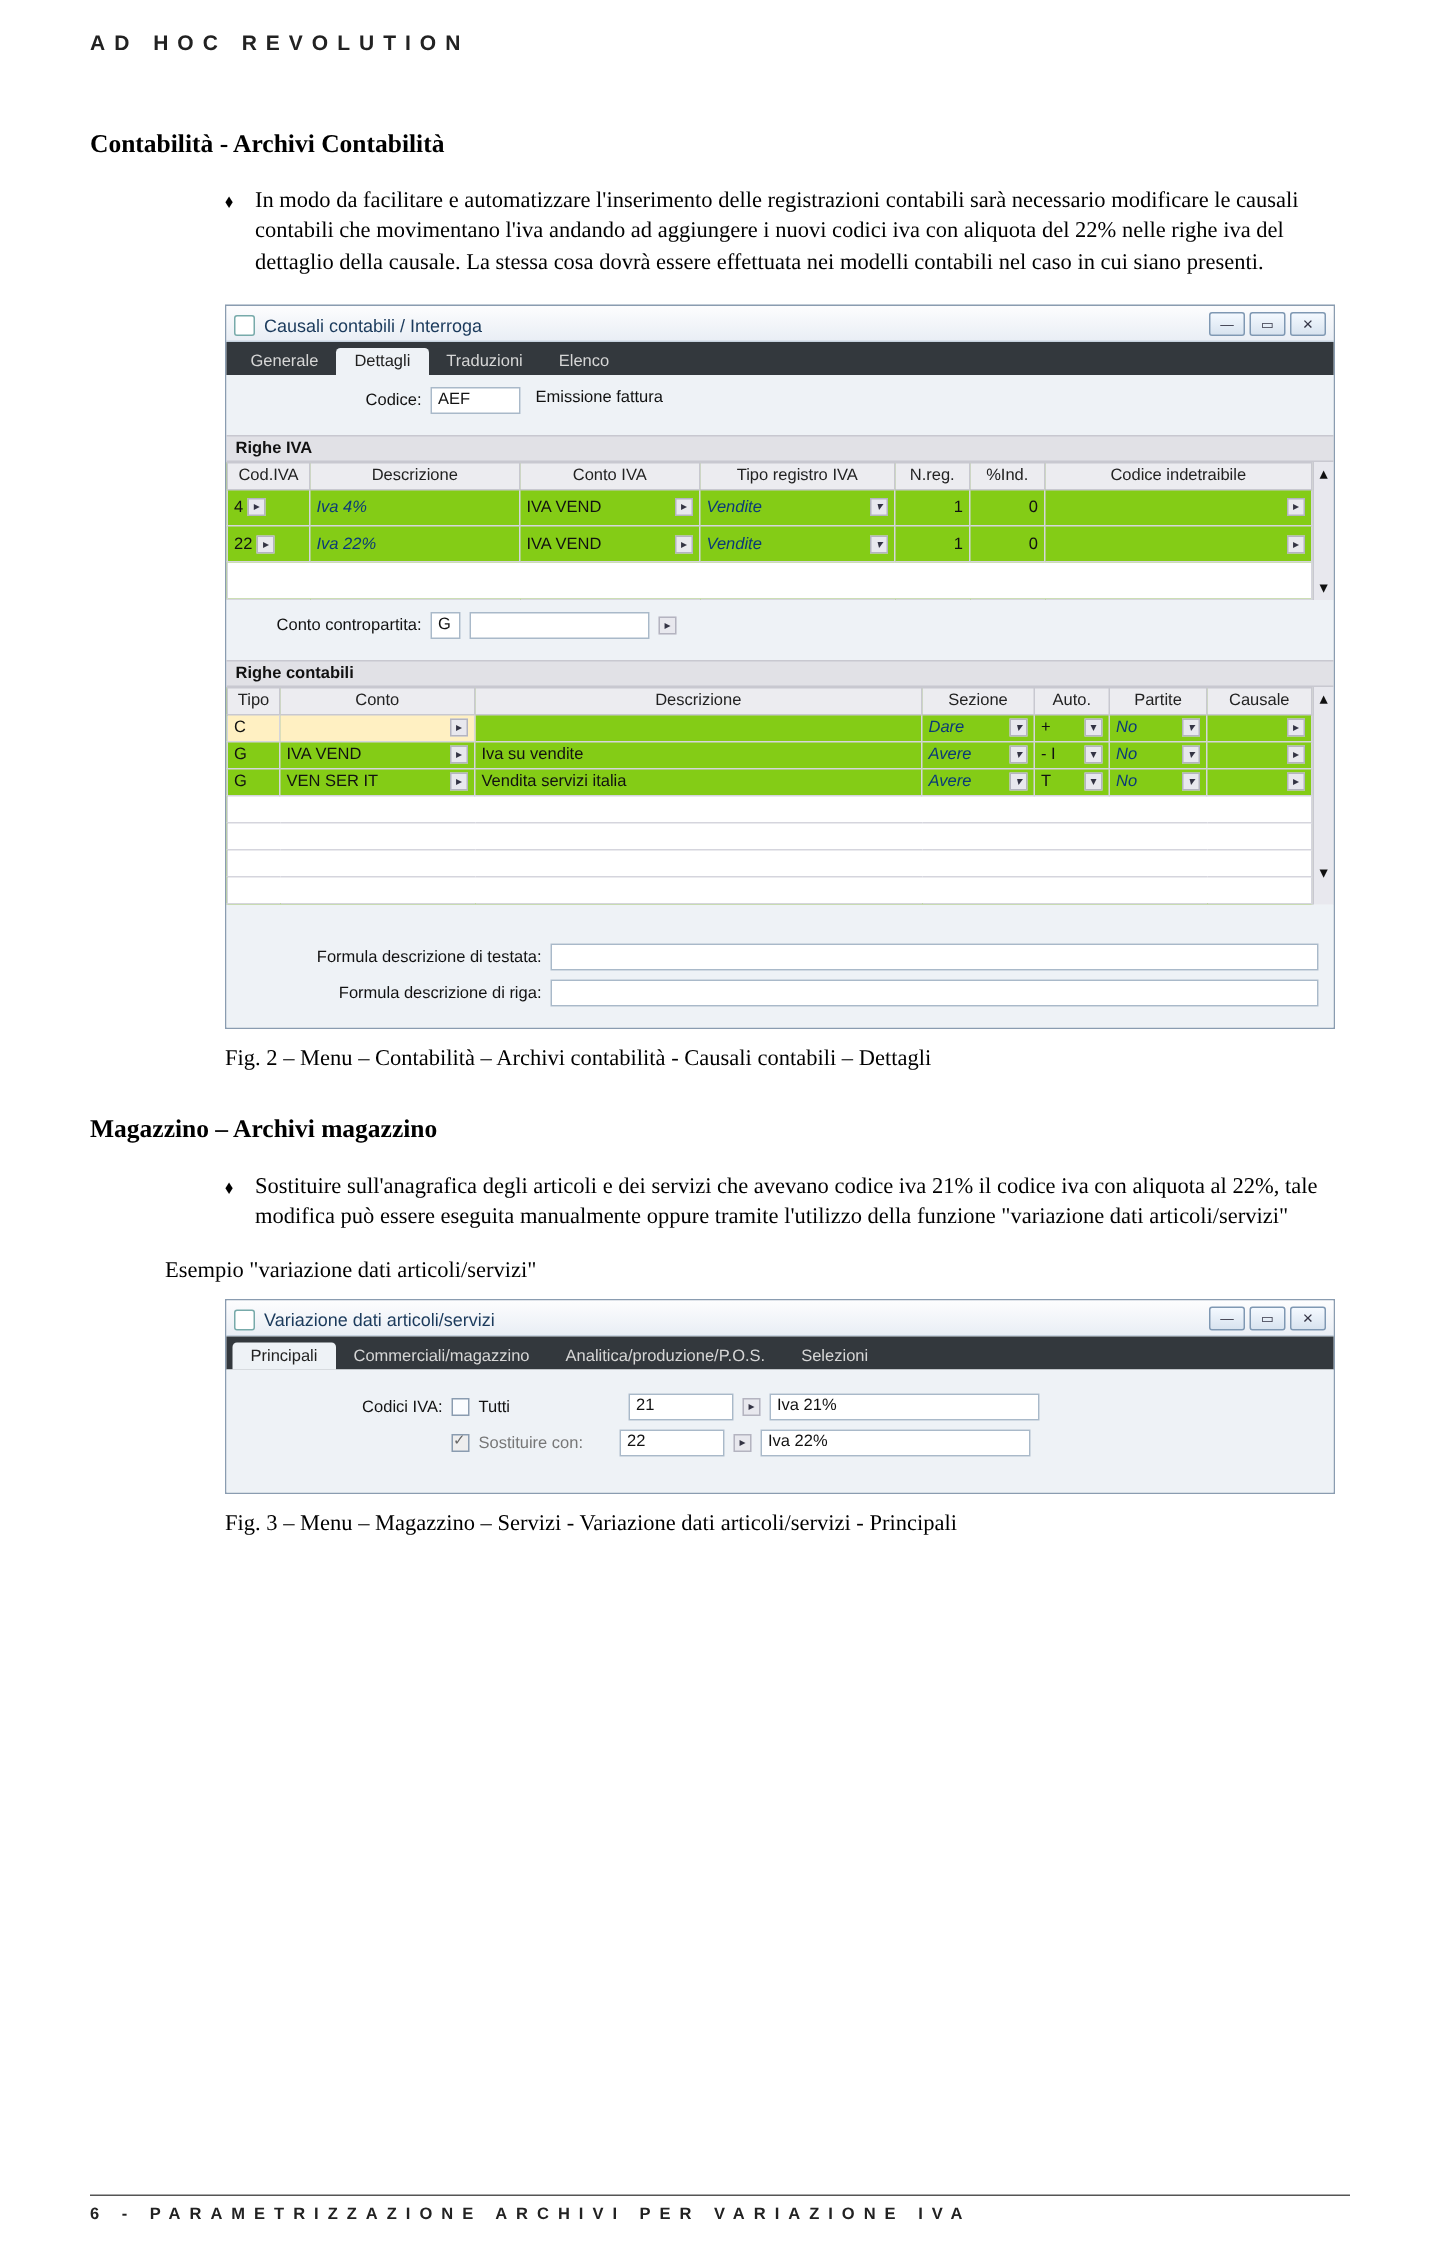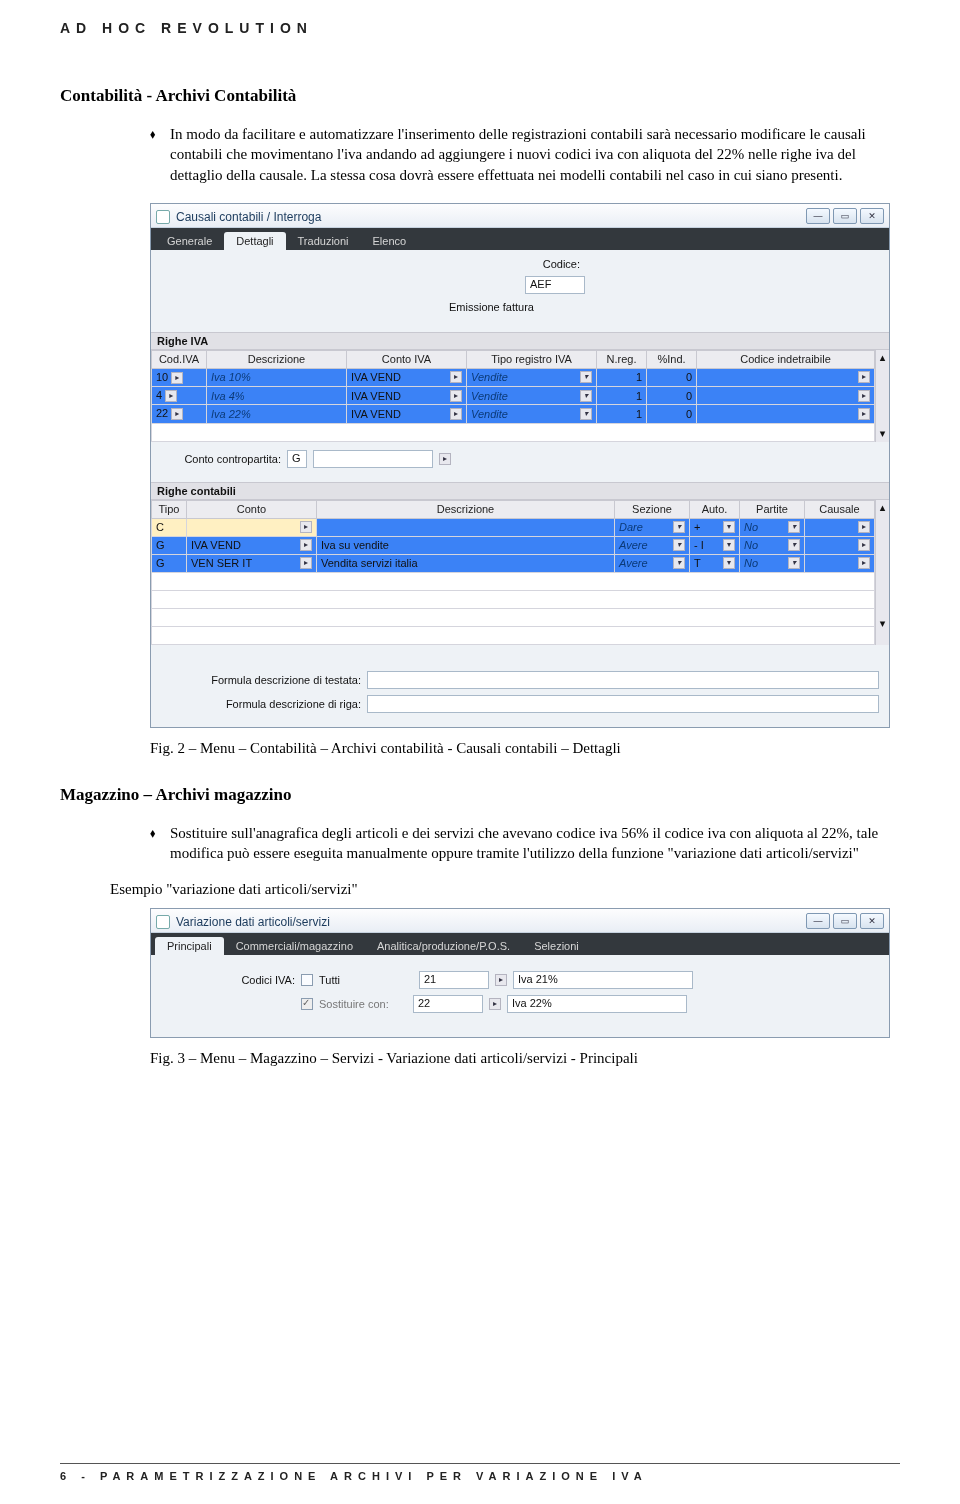--- a/index.html
+++ b/index.html
@@ -110,21 +110,21 @@
     background:#e1e1e6;
     font-weight:bold;
     font-size:11px;
     padding:2px 6px;
     border-top:1px solid #c8c8d0;
     border-bottom:1px solid #c8c8d0;
   }
   table.grid {
     width:100%;
     border-collapse:collapse;
-    background:#3b82f6;
+    background:#84cc16;
     font-size:11px;
   }
   table.grid th {
     background:#ececf0;
     border:1px solid #c8c8d0;
     padding:2px 4px;
     font-weight:normal;
     color:#222;
     text-align:center;
     height:18px;
@@ -186,21 +186,21 @@
       <span class="win-btn">✕</span>
     </div>
   </div>
   <div class="tabs">
     <div class="tab">Generale</div>
     <div class="tab active">Dettagli</div>
     <div class="tab">Traduzioni</div>
     <div class="tab">Elenco</div>
   </div>
   <div class="form-area">
-    <div class="row" style="margin-left:70px;flex-direction:column;">
+    <div class="row" style="margin-left:70px;">
       <span class="lbl" style="width:50px;">Codice:</span>
       <span class="inp" style="width:60px;">AEF</span>
       <span class="inp" style="width:220px;border:none;background:transparent;">Emissione fattura</span>
     </div>
   </div>
   <div class="section-hdr">Righe IVA</div>
   <div class="iva-wrap">
     <table class="grid">
       <thead>
           <tr>
@@ -208,31 +208,20 @@
         <th style="width:140px;">Descrizione</th>
         <th style="width:120px;">Conto IVA</th>
         <th style="width:130px;">Tipo registro IVA</th>
         <th style="width:50px;">N.reg.</th>
         <th style="width:50px;">%Ind.</th>
         <th>Codice indetraibile</th>
       </tr>
         </thead>
       <tbody id="iva-body">
           <tr>
-            <td class="plain ">10 <span class="dd-arrow">▸</span></td>
-            <td class="">Iva 10%</td>
-            <td class="plain ">IVA VEND <span class="dd-arrow" style="float:right;">▸</span></td>
-            <td>Vendite <span class="dd-arrow" style="float:right;">▾</span></td>
-            <td class="plain" style="text-align:right;">1</td>
-            <td class="plain" style="text-align:right;">0</td>
-            <td class="plain"> 
-              <span class="dd-arrow" style="float:right;">▸</span>
-            </td>
-          </tr>
-          <tr>
             <td class="plain ">4 <span class="dd-arrow">▸</span></td>
             <td class="">Iva 4%</td>
             <td class="plain ">IVA VEND <span class="dd-arrow" style="float:right;">▸</span></td>
             <td>Vendite <span class="dd-arrow" style="float:right;">▾</span></td>
             <td class="plain" style="text-align:right;">1</td>
             <td class="plain" style="text-align:right;">0</td>
             <td class="plain"> 
               <span class="dd-arrow" style="float:right;">▸</span>
             </td>
           </tr>
@@ -350,21 +339,21 @@
       <span class="inp" style="flex:1;"></span>
     </div>
   </div>
 </div>
 
 <div class="fig-caption">Fig. 2 – Menu – Contabilità – Archivi contabilità - Causali contabili – Dettagli</div>
 
 <div class="section-title">Magazzino – Archivi magazzino</div>
 <div class="body-text bullet-row">
   <div class="bullet-diamond">⬧</div>
-  <div>Sostituire sull'anagrafica degli articoli e dei servizi che avevano codice iva 56% il codice iva con aliquota al 22%, tale modifica può essere eseguita manualmente oppure tramite l'utilizzo della funzione "variazione dati articoli/servizi"</div>
+  <div>Sostituire sull'anagrafica degli articoli e dei servizi che avevano codice iva 21% il codice iva con aliquota al 22%, tale modifica può essere eseguita manualmente oppure tramite l'utilizzo della funzione "variazione dati articoli/servizi"</div>
 </div>
 <div class="example-line">Esempio "variazione dati articoli/servizi"</div>
 
 <div class="dialog">
   <div class="titlebar">
     <div class="titlebar-left">
       <span class="app-icon"></span>
       <span class="title-text">Variazione dati articoli/servizi</span>
     </div>
     <div class="win-buttons">

